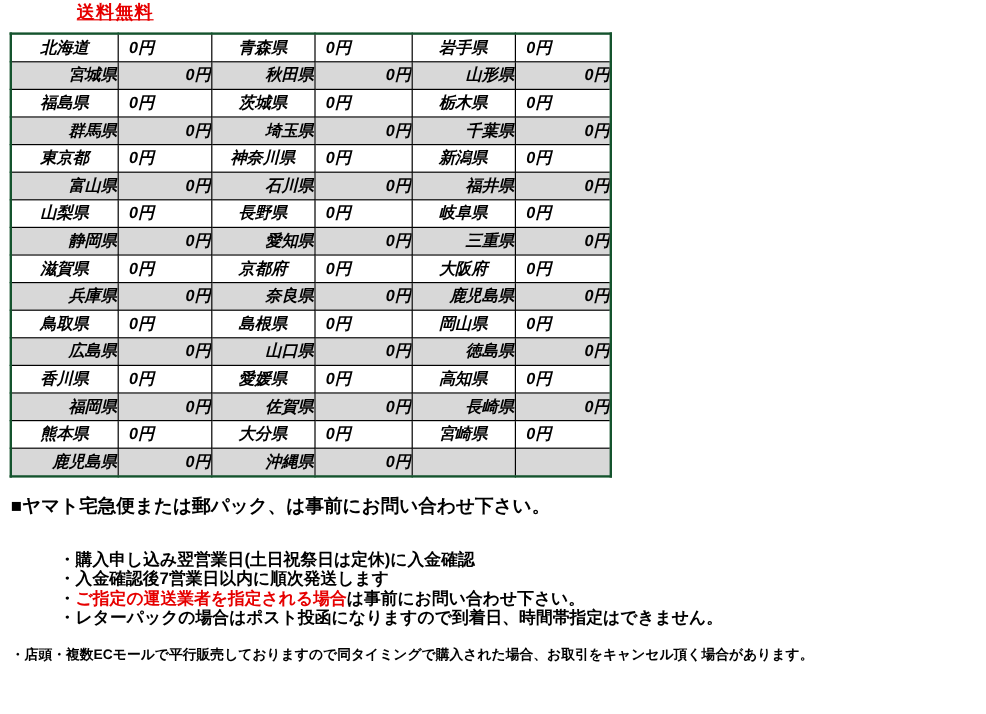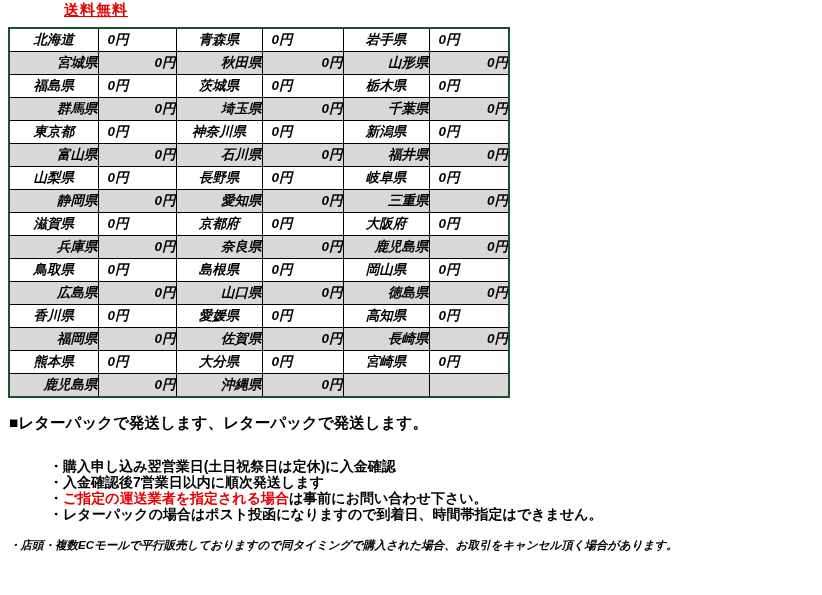--- a/index.html
+++ b/index.html
@@ -64,21 +64,20 @@
   }
   .bullet-line { height: 16px; margin-left: 40px; }
   .red-text { color: var(--accent-red, #e60000); }
   .small-note {
     position: absolute;
     left: 9px;
     top: 538px;
     font-size: 11.5px;
     font-weight: bold;
     white-space: nowrap;
-    font-style: italic;
   }
 </style>
 </head>
 <body>
 
 <div class="page">
 
   <div class="free-shipping-title">送料無料</div>
 
   <table class="fee-table">
@@ -215,21 +214,21 @@
           <td class="pref">鹿児島県</td>
           <td class="fee">0円</td>
           <td class="pref">沖縄県</td>
           <td class="fee">0円</td>
           <td class="pref"></td>
           <td class="fee"></td>
         </tr>
       </tbody>
   </table>
 
-  <div class="shipping-method-heading">■レターパックで発送します、レターパックで発送します。</div>
+  <div class="shipping-method-heading">■ヤマト宅急便または郵パック、は事前にお問い合わせ下さい。</div>
 
   <div class="bullet-list">
     <div class="bullet-line">・購入申し込み翌営業日(土日祝祭日は定休)に入金確認</div>
     <div class="bullet-line">・入金確認後7営業日以内に順次発送します</div>
     <div class="bullet-line"><span>・</span><span class="red-text">ご指定の運送業者を指定される場合</span><span>は事前にお問い合わせ下さい。</span></div>
     <div class="bullet-line">・レターパックの場合はポスト投函になりますので到着日、時間帯指定はできません。</div>
   </div>
 
   <div class="small-note">・店頭・複数ECモールで平行販売しておりますので同タイミングで購入された場合、お取引をキャンセル頂く場合があります。</div>
 

